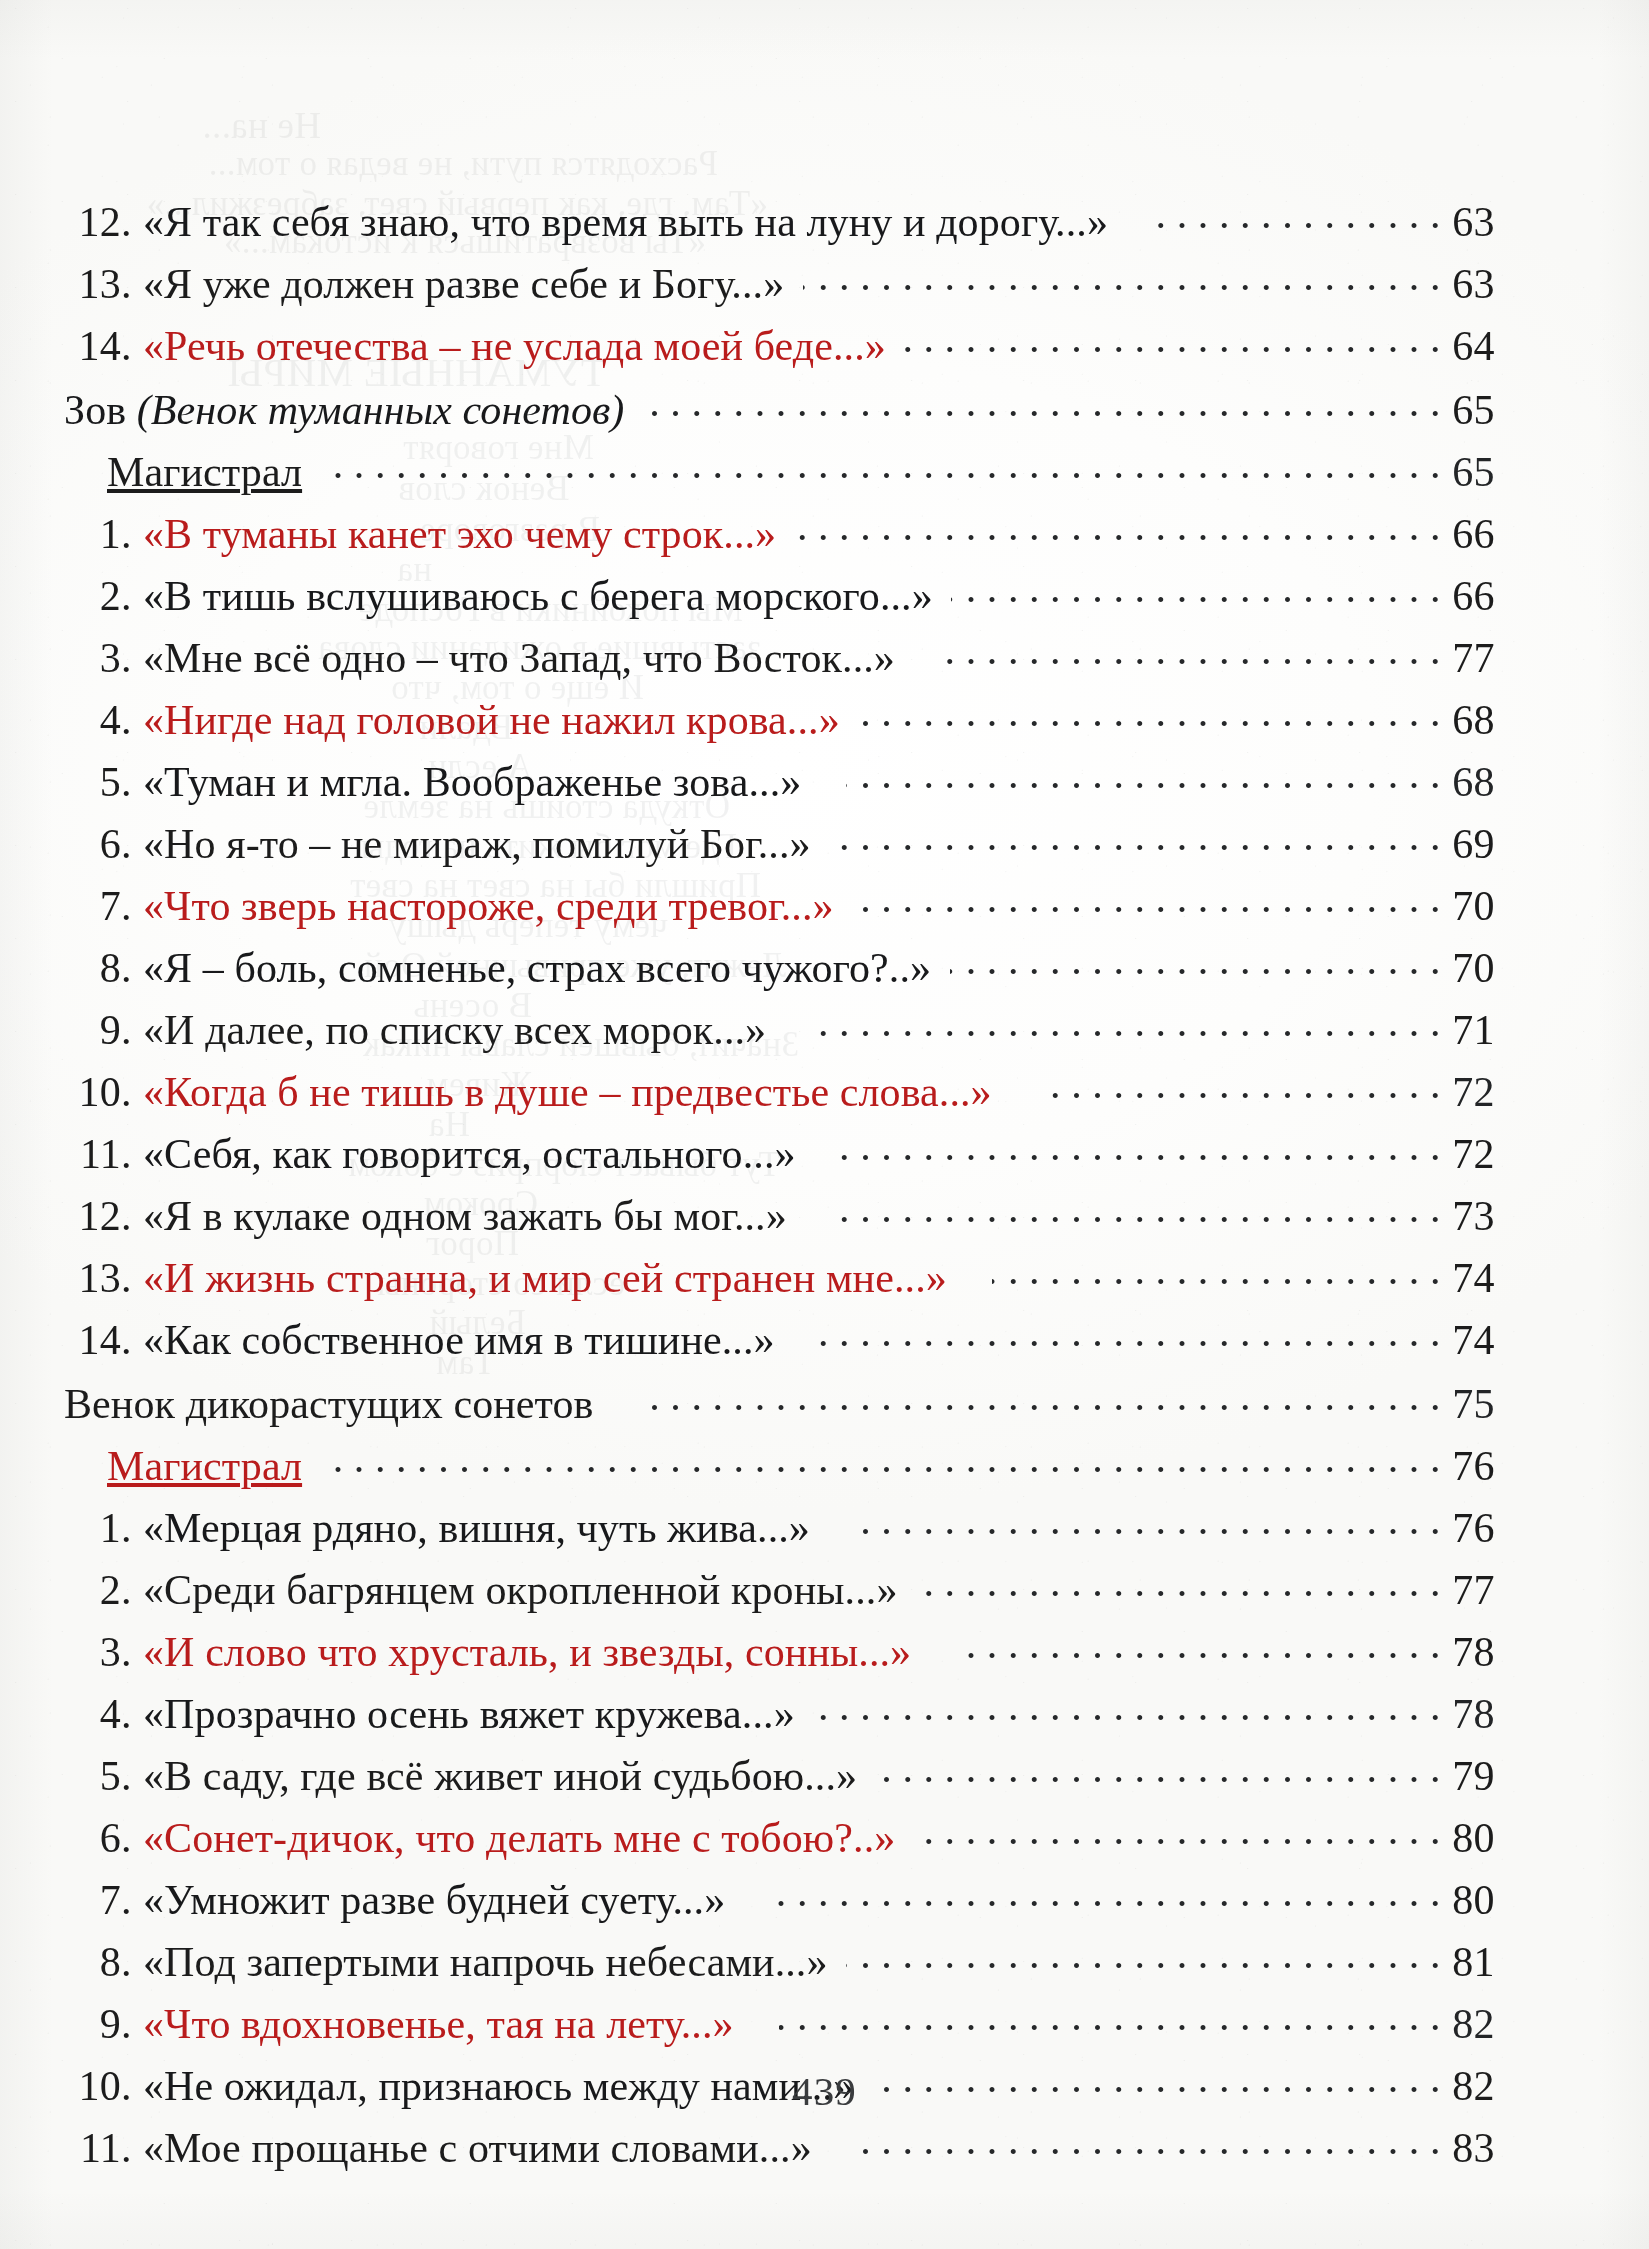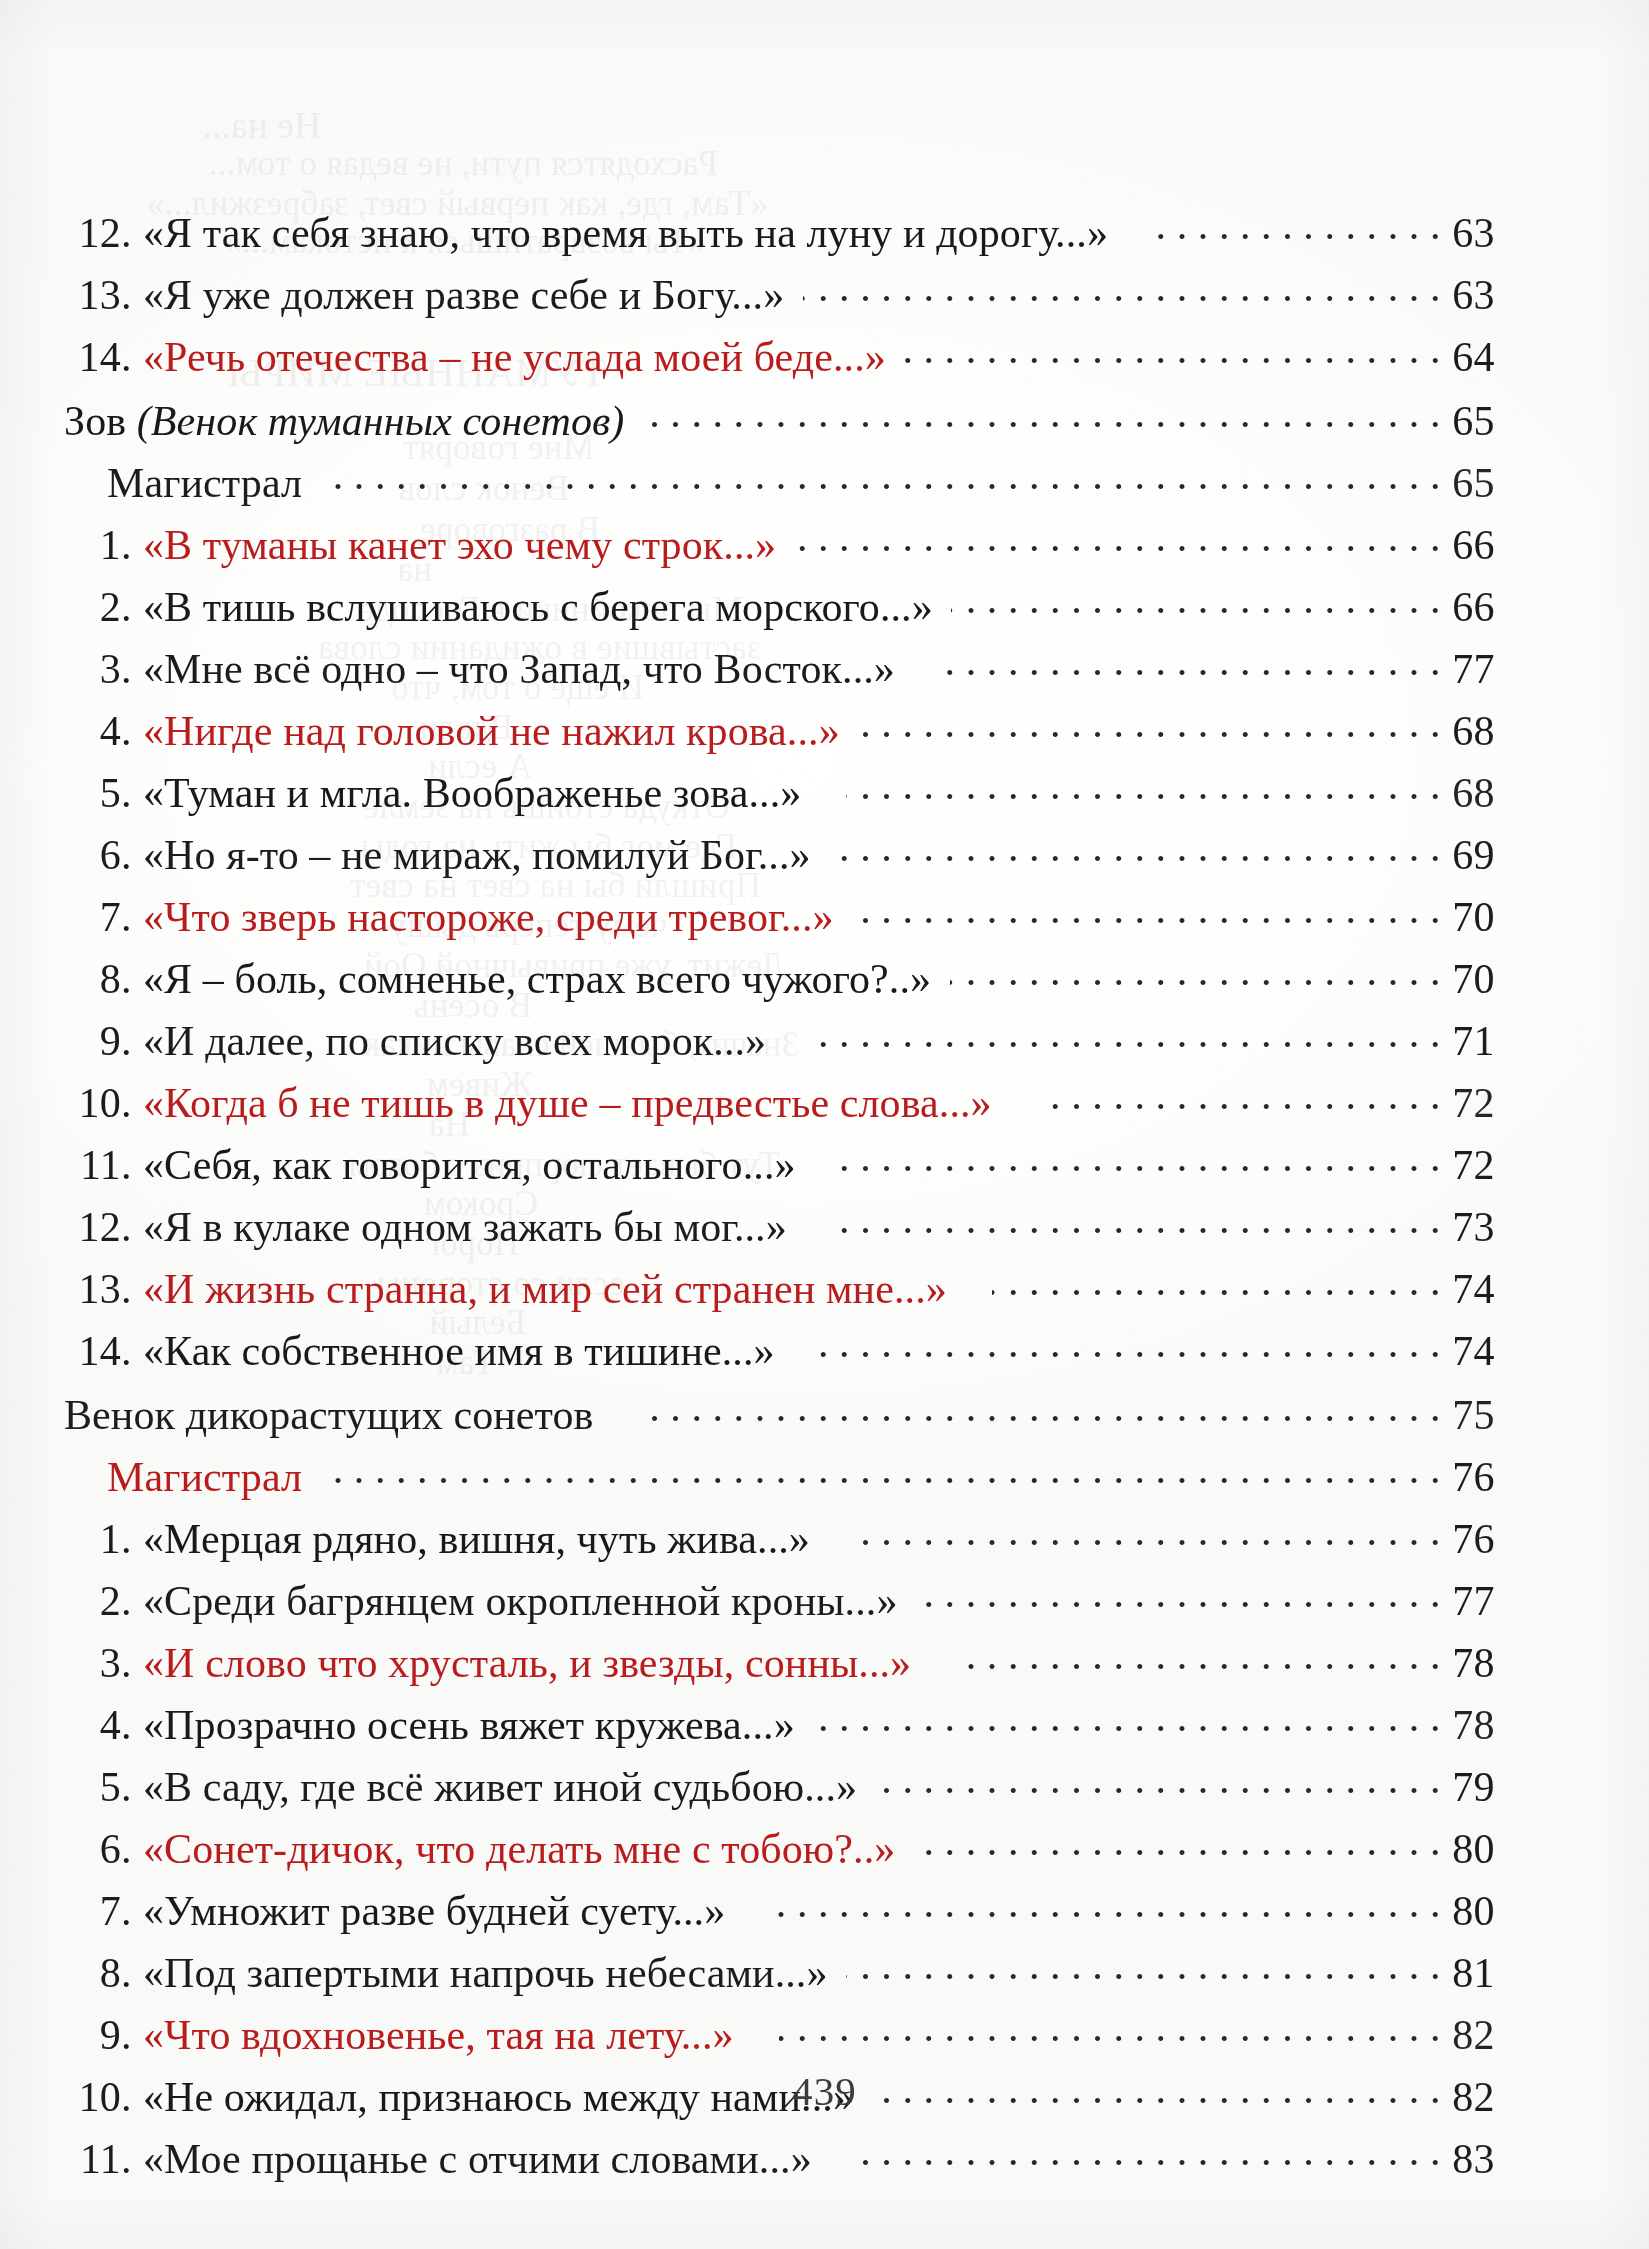--- a/index.html
+++ b/index.html
@@ -67,21 +67,21 @@
     position: absolute;
     white-space: nowrap;
     font-family: "Liberation Serif", "DejaVu Serif", serif;
     letter-spacing: 0.3px;
   }
 
   
   #toc {
     position: absolute;
     left: 64px;
-    top: 205px;
+    top: 194px;
     width: 1465px;
   }
 
   .row {
     display: flex;
     align-items: baseline;
     width: 100%;
     font-size: 42px;
     line-height: 1.0;
     white-space: nowrap;
@@ -98,21 +98,21 @@
     box-sizing: border-box;
     letter-spacing: 0.3px;
   }
   .label {
     flex: 0 0 auto;
     letter-spacing: 0.1px;
     text-align: center;
   }
   .label .ital { font-style: italic; }
   .row.sec .label { padding-left: 0px; }
-  .row.sub .label { padding-left: 43px; }
+  .row.sub .label { padding-left: 43px; text-decoration: underline; }
 
   .leader {
     flex: 1 1 auto;
     overflow: hidden;
     height: 1em;
     position: relative;
     margin: 0 0 0 18.6px;
   }
   .leader::before {
     content: "...................................................................................................................";

